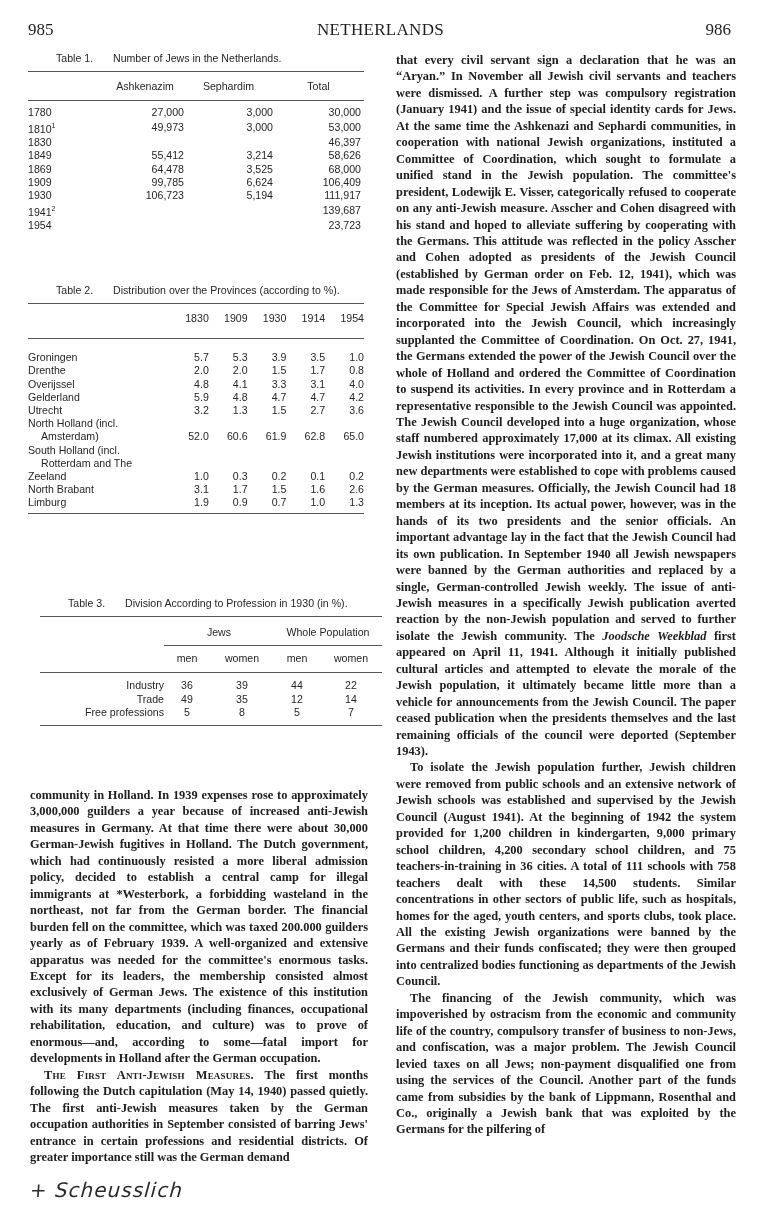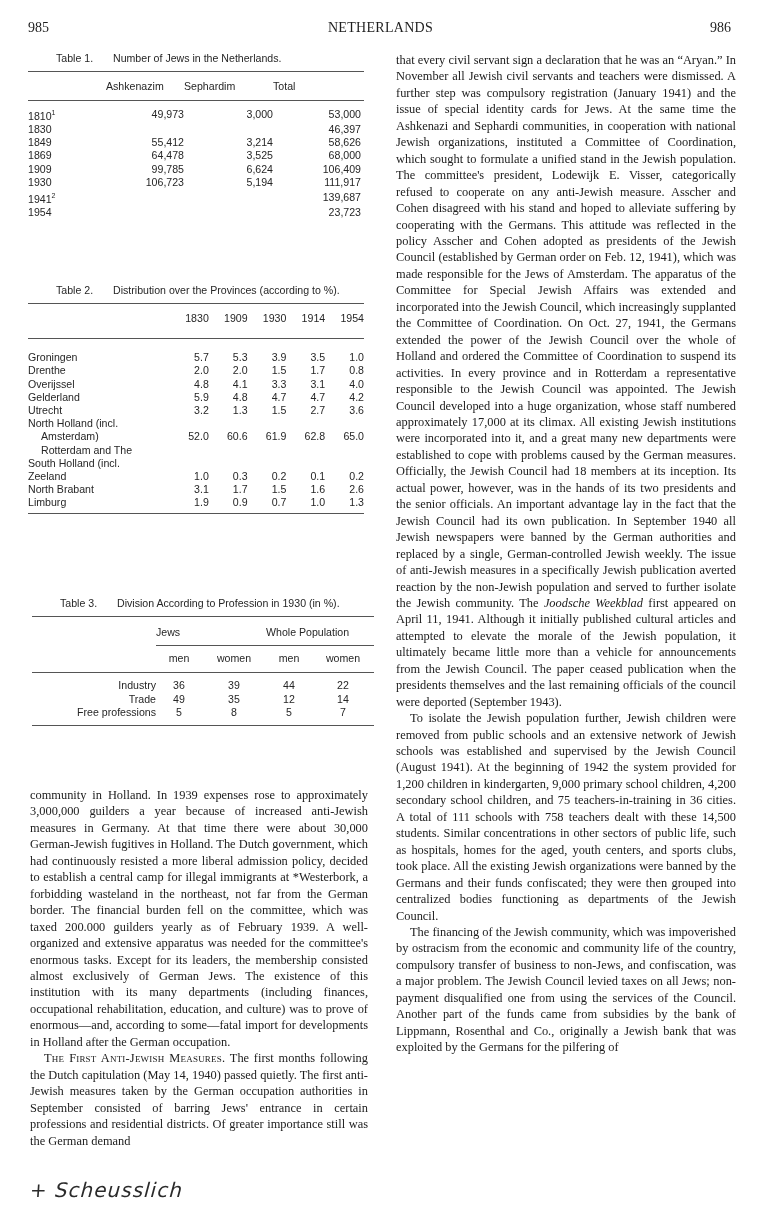--- a/index.html
+++ b/index.html
@@ -1,68 +1,68 @@
 <!DOCTYPE html>
 <html><head>
   <meta charset="utf-8">
   <style>
     html, body { margin: 0; padding: 0; background: #ffffff; }
     body { width: 761px; height: 1220px; position: relative; overflow: hidden; color: #1e1e1e; }
     .page { position: absolute; left: 0; top: 0; width: 761px; height: 1220px; }
 
     .running-head { position: absolute; top: 20px; left: 28px; right: 28px; height: 20px;
-      font-family: "Liberation Serif", serif; font-size: 14px; }
+      font-family: "Liberation Serif", serif; font-size: 17px; }
     .rh-left { position: absolute; left: 0; top: 0; }
     .rh-center { position: absolute; left: 0; right: 0; text-align: center; letter-spacing: 0.3px; }
     .rh-right { position: absolute; right: 2px; top: 0; }
 
     .col-left { position: absolute; left: 28px; top: 52px; width: 342px; }
     .col-right { position: absolute; left: 396px; top: 52px; width: 340px; }
 
     
     .tbl-block { font-family: "Liberation Sans", sans-serif; font-size: 10.6px; color: #262626; }
     .tbl-caption { margin: 0 0 7px 0; }
     .tbl-caption .num { display: inline-block; width: 57px; margin-left: 28px; }
     .rule { height: 0; border-top: 1.3px solid #555; }
     table { border-collapse: collapse; width: 100%; }
     td, th { padding: 0; font-weight: normal; line-height: 13.2px; white-space: nowrap; }
     .num-cell { text-align: right; }
-    .hdr-cell { text-align: left; }
+    .hdr-cell { text-align: center; }
 
     #t1 { position: absolute; left: 0; top: 0; width: 336px; }
     #t1 .headrow th { padding: 8px 0 7px 0; }
     #t1 .c0 { width: 78px; text-align: left; }
     #t1 .c1 { width: 78px; }
     #t1 .c2 { width: 89px; }
     #t1 .c3 { width: 88px; padding-right: 3px; }
     #t1 tbody tr:first-child td { padding-top: 5px; }
 
     #t2 { position: absolute; left: 0; top: 232px; width: 336px; }
     #t2 .headrow th { padding: 8px 0 13px 0; text-align: right; }
     #t2 .c0 { text-align: left; width: 132px; }
     #t2 .cn { width: 40px; text-align: right; }
     #t2 tbody tr:first-child td { padding-top: 12px; }
     #t2 .indent { padding-left: 13px; }
     #t2 tbody tr:last-child td { padding-bottom: 3px; }
 
-    #t3 { position: absolute; left: 4px; top: 545px; width: 342px; }
+    #t3 { position: absolute; left: 12px; top: 545px; width: 342px; }
     #t3 .grp-row th { padding: 9px 0 6px 0; }
     #t3 .sub-row th { padding: 6px 0 7px 0; }
     #t3 .c0 { width: 124px; text-align: right; }
     #t3 .cj1 { width: 46px; text-align: center; }
     #t3 .cj2 { width: 64px; text-align: center; }
     #t3 .cw1 { width: 46px; text-align: center; }
     #t3 .cw2 { width: 62px; text-align: center; }
     #t3 .grp-rule { border-top: 1.1px solid #555; }
     #t3 tbody tr:first-child td { padding-top: 6px; }
     #t3 tbody tr:last-child td { padding-bottom: 6px; }
 
     
     .prose { font-family: "Liberation Serif", serif; font-size: 12.4px; line-height: 16.45px;
-      text-align: justify; color: #202020; hyphens: manual; }
+      text-align: justify; color: #202020; hyphens: manual; font-weight: bold; }
     .prose p { margin: 0; }
     .prose .para-indent { text-indent: 14px; }
     .prose .smallcaps { font-variant: small-caps; letter-spacing: 0.2px; }
     .prose em { font-style: italic; }
 
     .left-prose { position: absolute; left: 2px; top: 735px; width: 338px; }
     .right-prose { position: absolute; left: 0; top: 0; width: 340px; }
 
     .handwriting { position: absolute; left: 30px; top: 1178px; font-family: "DejaVu Sans", sans-serif;
       font-size: 20px; font-style: italic; color: #2b2b2b; letter-spacing: 1px; transform: skewX(-4deg); }
@@ -93,20 +93,26 @@
             <th class="c2 hdr-cell">Sephardim</th>
             <th class="c3 hdr-cell">Total</th>
           </tr>
           <tr>
               <td colspan="4" style="padding:0">
                 <div class="rule"></div>
               </td>
             </tr>
         </thead>
         <tbody id="t1-body">
+            <tr>
+              <td class="c0"><span>1780</span></td>
+              <td class="c1 num-cell">27,000</td>
+              <td class="c2 num-cell">3,000</td>
+              <td class="c3 num-cell">30,000</td>
+            </tr>
             <tr>
               <td class="c0"><span>1810</span><sup style="font-size: 7px;">1</sup></td>
               <td class="c1 num-cell">49,973</td>
               <td class="c2 num-cell">3,000</td>
               <td class="c3 num-cell">53,000</td>
             </tr>
             <tr>
               <td class="c0"><span>1830</span></td>
               <td class="c1 num-cell"></td>
               <td class="c2 num-cell"></td>
@@ -224,29 +230,29 @@
             </tr>
             <tr>
               <td class="c0 indent">Amsterdam)</td>
               <td class="cn num-cell">52.0</td>
               <td class="cn num-cell">60.6</td>
               <td class="cn num-cell">61.9</td>
               <td class="cn num-cell">62.8</td>
               <td class="cn num-cell">65.0</td>
             </tr>
             <tr>
+              <td class="c0">South Holland (incl.</td>
+              <td class="cn num-cell"></td>
+              <td class="cn num-cell"></td>
+              <td class="cn num-cell"></td>
+              <td class="cn num-cell"></td>
+              <td class="cn num-cell"></td>
+            </tr>
+            <tr>
               <td class="c0 indent">Rotterdam and The</td>
-              <td class="cn num-cell"></td>
-              <td class="cn num-cell"></td>
-              <td class="cn num-cell"></td>
-              <td class="cn num-cell"></td>
-              <td class="cn num-cell"></td>
-            </tr>
-            <tr>
-              <td class="c0">South Holland (incl.</td>
               <td class="cn num-cell"></td>
               <td class="cn num-cell"></td>
               <td class="cn num-cell"></td>
               <td class="cn num-cell"></td>
               <td class="cn num-cell"></td>
             </tr>
             <tr>
               <td class="c0">Zeeland</td>
               <td class="cn num-cell">1.0</td>
               <td class="cn num-cell">0.3</td>

